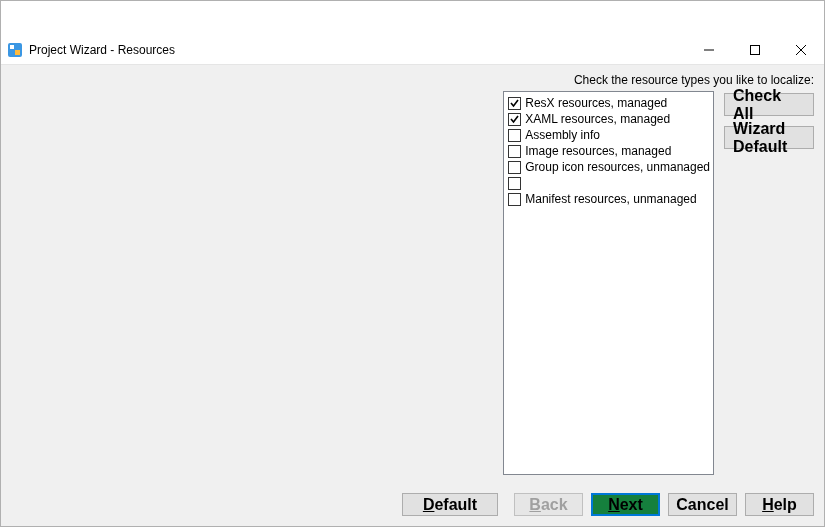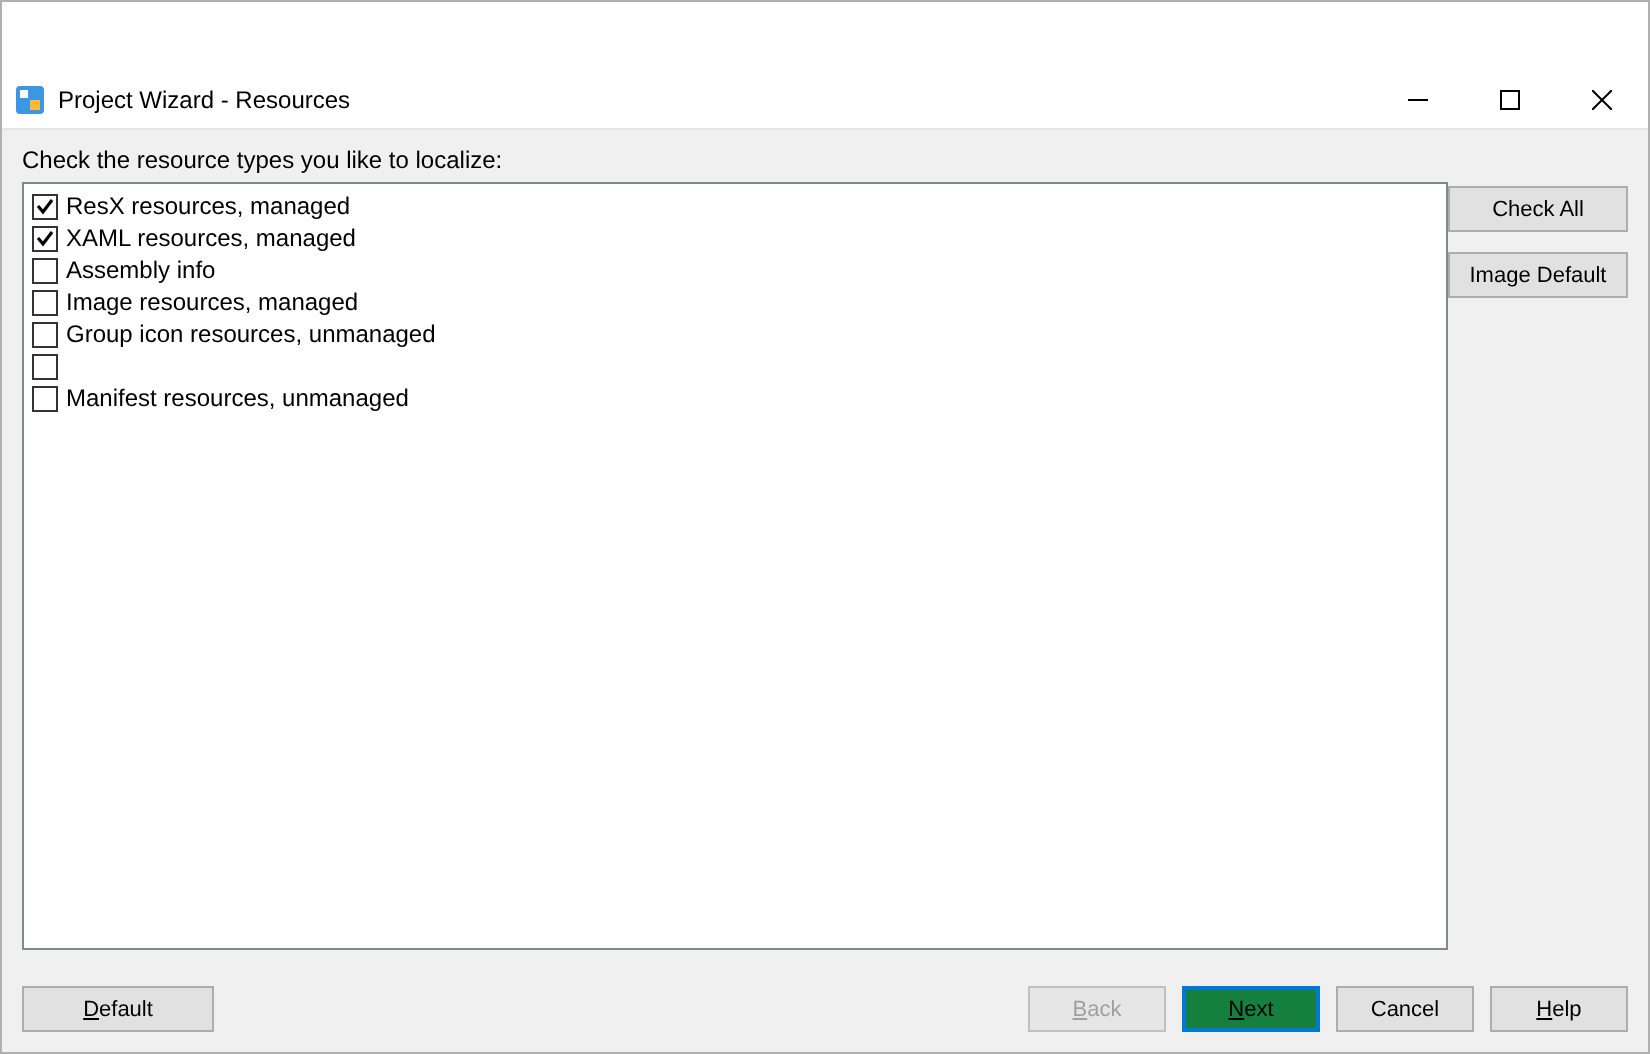--- a/index.html
+++ b/index.html
@@ -44,28 +44,30 @@
     font-family: inherit;
     font-size: 10px;
     cursor: default;
   }
   .win-btn svg { display:block; }
   .body-area {
     flex: 1;
     background: #f0f0f0;
     display: flex; flex-direction: column;
     padding: 8px 10px 10px 10px;
+    align-items: flex-end;
   }
   .instruction {
     font-size: 12px;
     margin-bottom: 4px;
   }
   .middle {
     flex: 1;
     display: flex;
+    gap: 10px;
     min-height: 0;
   }
   .listbox {
     flex: 1;
     background: #fff;
     border: 1px solid #828790;
     padding: 3px 3px;
     overflow: auto;
   }
   .check-item {
@@ -86,24 +88,25 @@
   .side-buttons {
     width: 90px;
     display: flex; flex-direction: column;
     gap: 10px;
     padding-top: 2px;
   }
   .btn {
     height: 23px;
     background: #e1e1e1;
     border: 1px solid #adadad;
-    font-size: 11px;
+    font-size: 16px;
     display: flex; align-items: center; justify-content: center;
     cursor: default;
     padding: 0 8px;
+    font-weight: bold;
   }
   .footer {
     display: flex;
     gap: 8px;
     padding-top: 18px;
     align-items: center;
   }
   .footer .spacer { flex: 1; }
   .footer .btn { width: 69px; }
   .footer .btn.small-left { width: 96px; }
@@ -190,21 +193,21 @@
             <span class="cb"></span>
           </div>
           <div class="check-item">
             <span class="cb"></span>
             <span class="check-label">Manifest resources, unmanaged</span>
           </div>
         </div>
 
       <div class="side-buttons">
         <div class="btn">Check All</div>
-        <div class="btn">Image Default</div>
+        <div class="btn">Wizard Default</div>
       </div>
     </div>
 
     <div class="footer">
       <div class="btn small-left">
           <span><span class="mn">D</span><span>efault</span></span>
         </div>
       <div class="spacer"></div>
       <div class="btn disabled">
           <span><span class="mn">B</span><span>ack</span></span>

